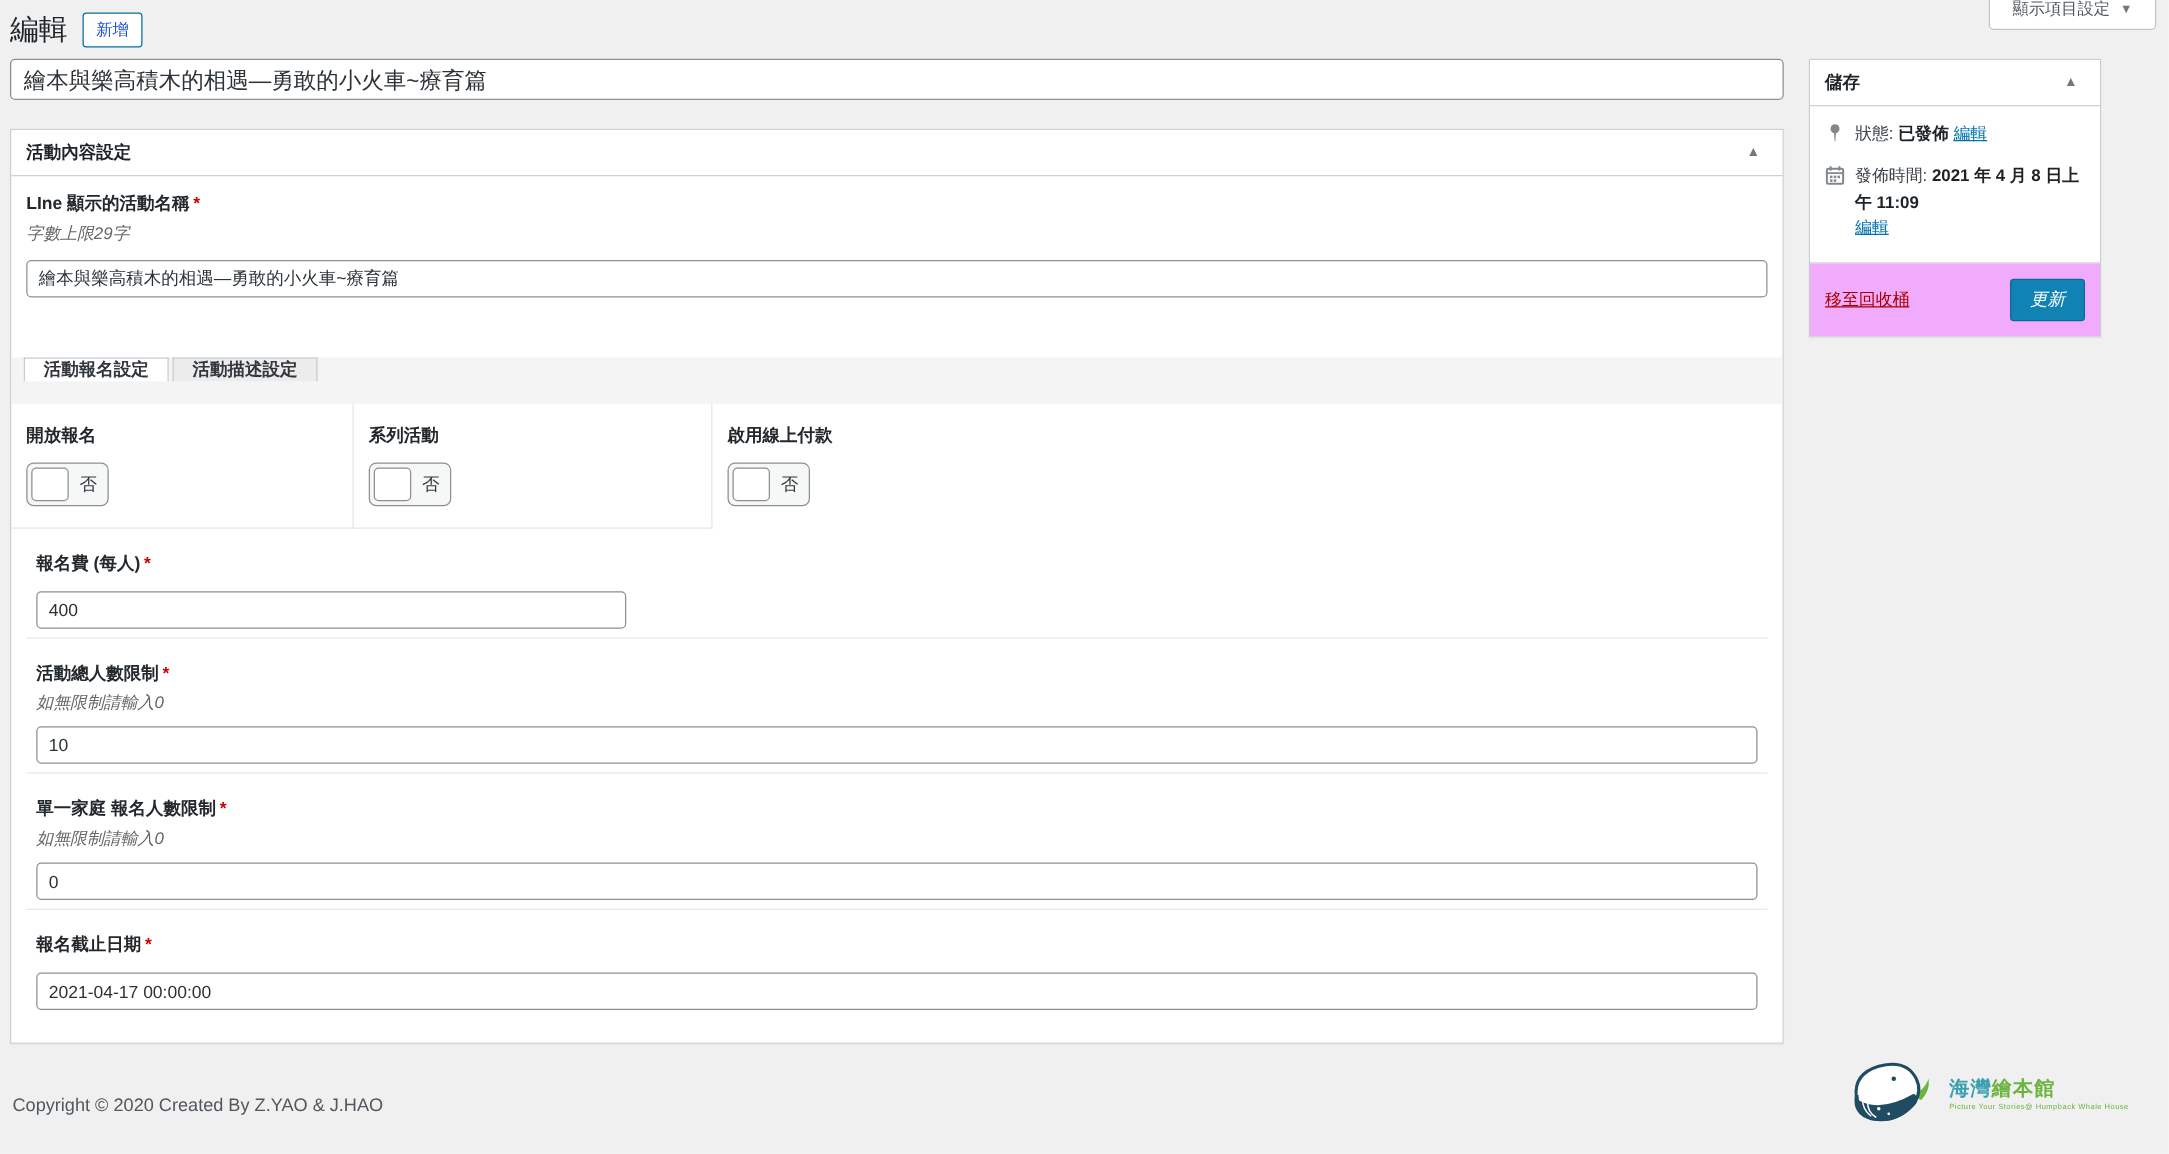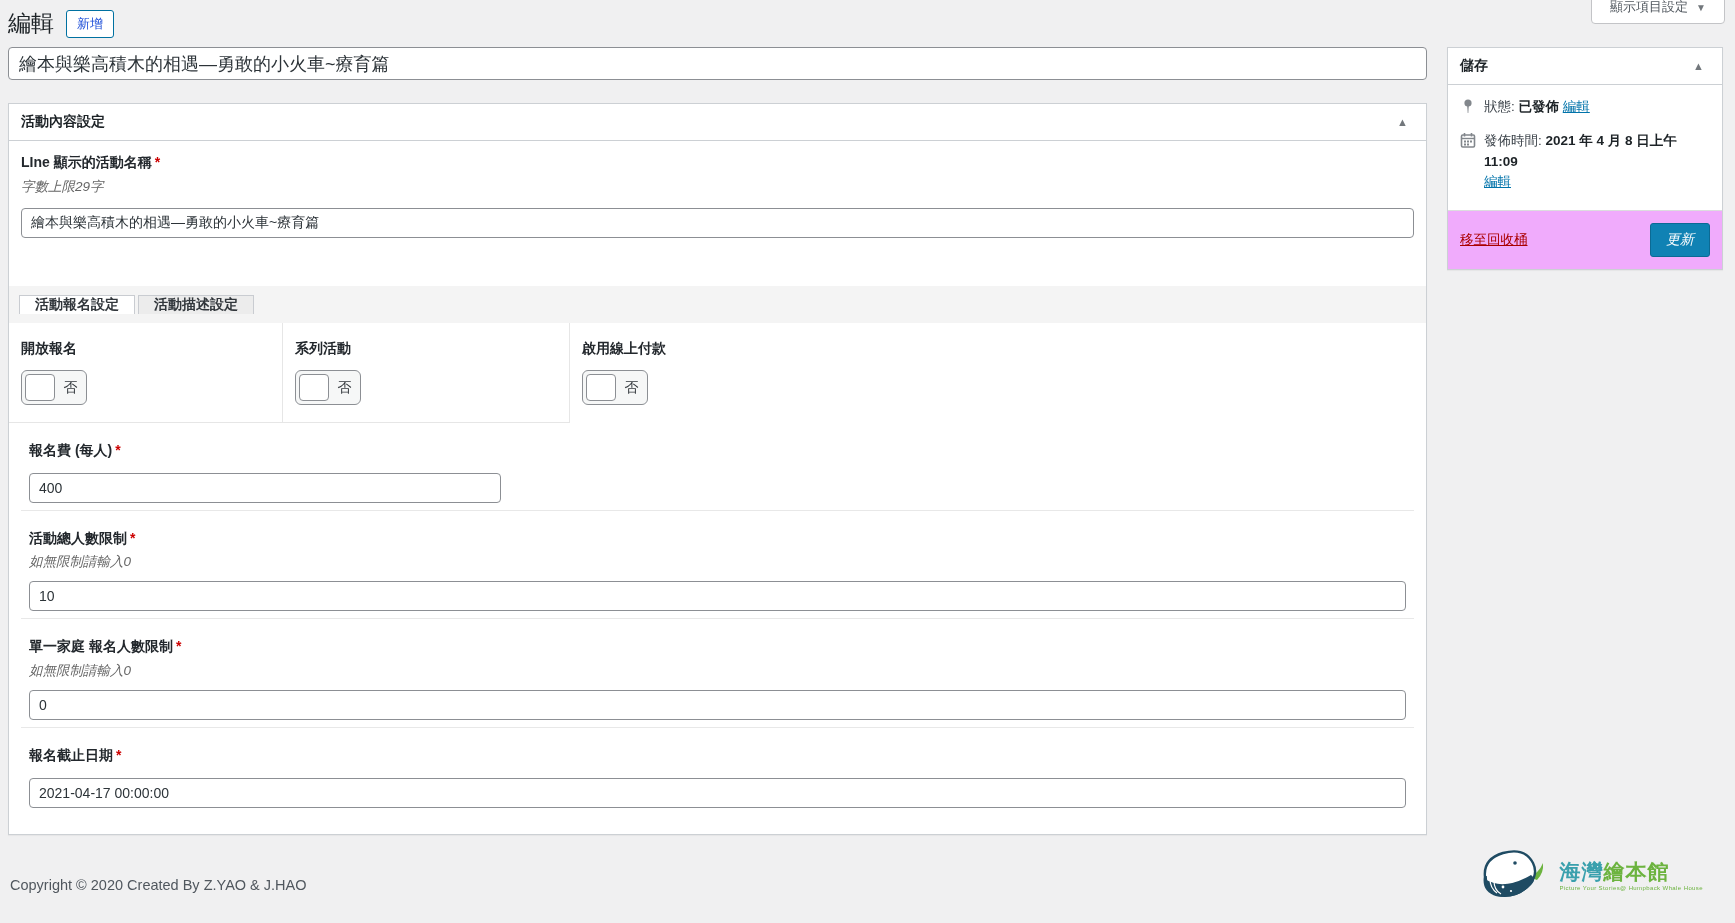--- a/index.html
+++ b/index.html
@@ -12,21 +12,21 @@
   
   .screen-options{
     position:absolute;top:-12px;right:10px;
     background:#fff;border:1px solid #c3c4c7;border-radius:0 0 4px 4px;
     padding:9px 18px 7px;color:#50575e;font-size:13px;
     display:flex;align-items:center;gap:8px;
   }
   .screen-options .caret{font-size:10px;color:#72777c;}
   
   .main-col{position:absolute;left:8px;top:8px;width:1419px;}
-  .side-col{position:absolute;left:1447px;top:47px;width:276px;}
+  .side-col{position:absolute;left:1447px;top:47px;width:234px;}
   
   .heading-row{display:flex;align-items:center;gap:12px;height:32px;}
   .page-title{font-size:23px;font-weight:400;color:#1d2327;margin:0;line-height:1.3;}
   .add-new-btn{
     display:inline-block;background:#fff;border:1px solid #0071a1;border-radius:3px;
     color:#1d4ed8;font-size:13px;padding:4px 10px;cursor:pointer;line-height:1.4;
   }
   
   .title-input{
     display:block;box-sizing:border-box;width:100%;height:33px;margin-top:7px;
@@ -52,21 +52,21 @@
   .fhint{font-style:italic;color:#666;font-size:13.5px;margin-top:5px;}
   .text-input{
     display:block;box-sizing:border-box;width:100%;height:30px;
     border:1px solid #8c8f94;border-radius:4px;background:#fff;
     font-size:14px;color:#2c3338;padding:0 9px;font-family:inherit;
   }
   .line-field .text-input{margin-top:12px;}
   
   .tab-strip{
     margin:48px -12px 0;background:#f4f4f4;height:37px;
-    display:flex;align-items:center;padding-left:10px;gap:3px;box-sizing:border-box;
+    display:flex;align-items:flex-start;padding-left:10px;gap:3px;box-sizing:border-box;
   }
   .tab{
     display:flex;align-items:center;padding:0 15px;font-size:14px;font-weight:600;
     color:#32373c;background:#ececec;border:1px solid #c9ccd1;border-bottom:none;
     box-sizing:border-box;cursor:pointer;
   }
   .tab.active{background:#fff;font-weight:bold;}
   
   .toggle-grid{
     margin:0 -12px;display:grid;grid-template-columns:274px 287px 290px 1fr;
@@ -104,21 +104,21 @@
   .update-btn{
     background:#1082b4;border:1px solid #0c6a94;border-radius:3px;color:#fff;
     font-size:14px;padding:7px 15px;cursor:pointer;font-family:inherit;font-style:italic;
   }
   
   .footer-copy{
     position:absolute;left:10px;top:877px;color:#50575e;font-size:14.5px;
   }
   .site-logo{position:absolute;right:32px;top:843px;display:flex;align-items:center;gap:8px;}
   .logo-textwrap{display:flex;flex-direction:column;line-height:1.1;}
-  .logo-name{font-size:21px;font-weight:bold;letter-spacing:1px;}
+  .logo-name{font-size:16px;font-weight:bold;letter-spacing:1px;}
   .logo-name .p1{color:#3aa0ad;}
   .logo-name .p2{color:#6cb33f;}
   .logo-tagline{font-size:6px;color:#6cb33f;margin-top:2px;letter-spacing:.4px;}
 </style>
 </head>
 <body>
 
 <div class="screen-options">
   <span>顯示項目設定</span>
   <span class="caret">▼</span>

